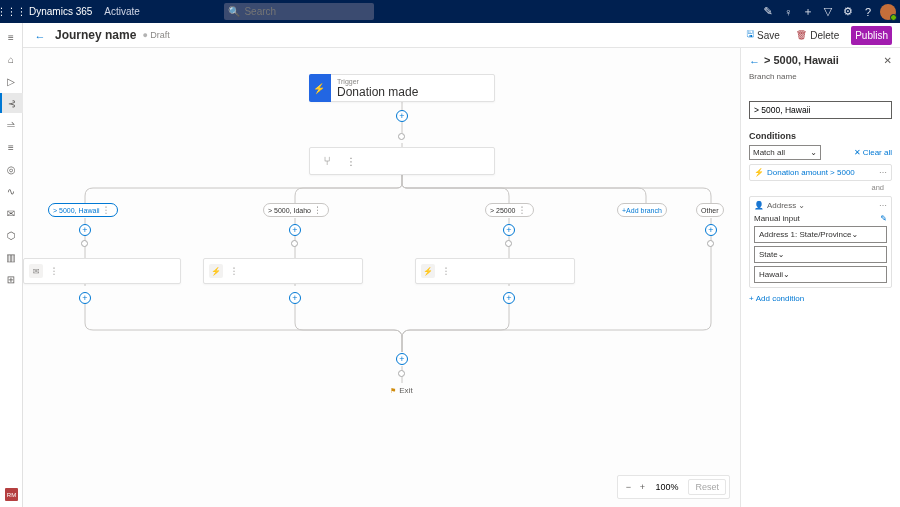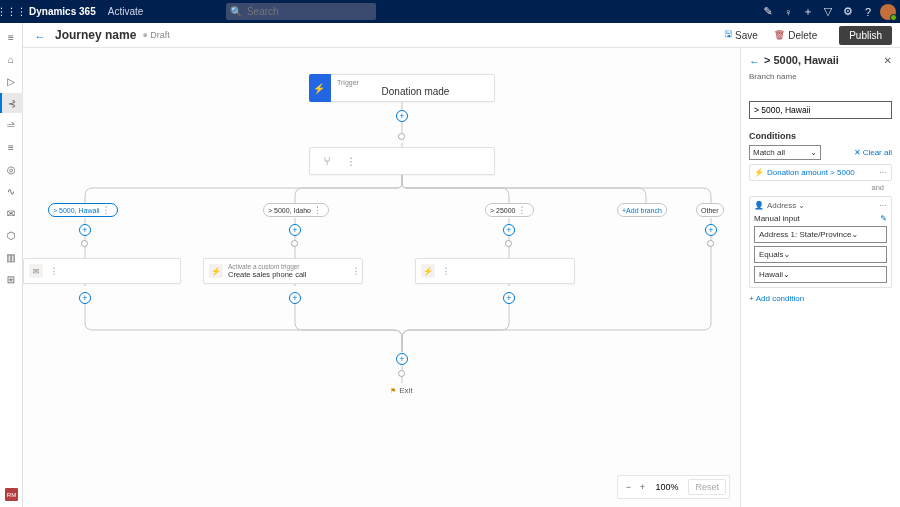--- a/index.html
+++ b/index.html
@@ -1,21 +1,21 @@
 <!DOCTYPE html>
 <html><head>
 <meta charset="utf-8">
 <style>
 * { box-sizing: border-box; margin: 0; padding: 0; font-family: "Segoe UI", Arial, sans-serif; }
 body { width: 900px; height: 507px; overflow: hidden; background: #fff; position: relative; }
 
 
 .topbar { height: 23px; background: #002050; display: flex; align-items: center; color: #fff; font-size: 10px; }
 .topbar .waffle { width: 23px; height: 23px; display: flex; align-items: center; justify-content: center; cursor: pointer; }
-.topbar .appname { font-weight: 700; padding: 0 6px; }
+.topbar .appname { font-weight: 400; padding: 0 6px; }
 .topbar .area { padding: 0 6px; color: #d0d6e6; }
 .topbar .searchbox { width: 150px; height: 17px; margin: 0 auto; background: #3b4b70; border-radius: 2px; display: flex; align-items: center; position: relative; }
 .topbar .searchbox .sicon { margin: 0 4px; font-size: 10px; color: #d0d6e6; }
 .topbar .searchbox input { background: transparent; border: 0; color: #d0d6e6; font-size: 10px; flex: 1; outline: 0; }
 .topbar .ricons { display: flex; align-items: center; gap: 0; margin-right: 4px; }
 .topbar .ricons .ri { width: 20px; height: 23px; display: flex; align-items: center; justify-content: center; cursor: pointer; font-size: 11px; color: #e3e7f0; }
 .topbar .avatar { width: 16px; height: 16px; border-radius: 50%; background: #c46e3a; margin-left: 2px; position: relative; }
 .topbar .avatar::after{ content:''; position:absolute; bottom:-1px; right:-1px; width:5px; height:5px; background:#6bb700; border-radius:50%; border:1px solid #002050; }
 
 
@@ -27,30 +27,30 @@
 
 .commandbar { position: absolute; top: 23px; left: 23px; right: 0; height: 25px; background: #fff; border-bottom: 1px solid #e5e5e5; display: flex; align-items: center; padding: 0 8px; font-size: 10px; }
 .commandbar .back { width: 18px; height: 18px; display: flex; align-items: center; justify-content: center; color: #0078d4; cursor: pointer; font-size: 11px; }
 .commandbar .title { font-size: 12px; font-weight: 600; margin-left: 6px; color: #323130; }
 .commandbar .draft { font-size: 9px; color: #8a8886; margin-left: 6px; }
 .commandbar .draft::before { content: '● '; color: #b3b3b3; }
 .commandbar .sp { flex: 1; }
 .commandbar .cmd { display: flex; align-items: center; padding: 3px 6px; margin-left: 4px; cursor: pointer; color: #323130; border-radius: 2px; }
 .commandbar .cmd .ci { font-size: 9px; margin-right: 3px; color: #0078d4; }
 .commandbar .cmd.del .ci { color: #a4262c; }
-.commandbar .publish { background: #404040; color: #fff; padding: 4px 10px; border-radius: 2px; cursor: pointer; font-size: 10px; margin-left: 16px; }
+.commandbar .publish { background: #a21caf; color: #fff; padding: 4px 4px; border-radius: 2px; cursor: pointer; font-size: 10px; margin-left: 6px; }
 
 
 .canvas { position: absolute; top: 48px; left: 23px; width: calc(100% - 23px - 160px); height: calc(100% - 48px); background: #fdfdfd; overflow: hidden; }
 
 .node { position: absolute; background: #fff; border: 1px solid #e1e1e1; border-radius: 2px; box-shadow: 0 1px 2px rgba(0,0,0,0.04); display: flex; align-items: center; }
 .node .nicon { width: 22px; height: 22px; margin: 0 6px; border-radius: 2px; display: flex; align-items: center; justify-content: center; font-size: 10px; color: #fff; flex-shrink: 0; }
 .node .ntext { flex: 1; padding: 3px 0; }
 .node .ntext .ntype { font-size: 7px; color: #8a8886; }
-.node .ntext .nlabel { font-size: 10px; color: #323130; text-align: center; }
+.node .ntext .nlabel { font-size: 12px; color: #323130; }
 .node .nmore { width: 14px; display: flex; align-items: center; justify-content: center; color: #8a8886; cursor: pointer; font-size: 10px; }
 
 .trigger { top: 26px; left: 286px; width: 186px; height: 28px; }
 .trigger .nicon { background: #2266e3; margin-left:-1px; margin-top:-1px; margin-bottom:-1px; height:28px; border-radius: 2px 0 0 2px; }
 .attribute { top: 99px; left: 286px; width: 186px; height: 28px; }
 .attribute .nicon { background: transparent; color: #8a8886; font-size:12px; }
 
 .pill { position: absolute; height: 14px; border: 1px solid #c8c6c4; border-radius: 8px; background: #fff; display: flex; align-items: center; padding: 0 4px; font-size: 7px; color: #323130; top: 155px; }
 .pill.sel { border-color: #0078d4; color: #0078d4; }
 .pill .pmore { font-size: 9px; color: #8a8886; padding: 0 2px; cursor: pointer; }
@@ -221,24 +221,20 @@
   <div class="dot" style="top:192px; left:482px;"></div>
   <div class="plus" style="top:176px; left:682px;">+</div>
   <div class="dot" style="top:192px; left:684px;"></div>
 
   <div class="action" style="left:0; width:158px;">
     <div class="aicon">✉</div>
     <div class="amore">⋮</div>
   </div>
   <div class="action" style="left:180px;">
     <div class="aicon">⚡</div>
-    <div class="atext">
-      <div class="atype">Activate a custom trigger</div>
-      <div class="alabel">Create sales phone call</div>
-    </div>
     <div class="amore">⋮</div>
   </div>
   <div class="action" style="left:392px;">
     <div class="aicon">⚡</div>
     <div class="amore">⋮</div>
   </div>
 
   <div class="plus" style="top:244px; left:56px;">+</div>
   <div class="plus" style="top:244px; left:266px;">+</div>
   <div class="plus" style="top:244px; left:480px;">+</div>
@@ -293,21 +289,21 @@
     </div>
     <div class="mi">
       <span>Manual input</span>
       <span class="miicon">✎</span>
     </div>
     <div class="dropdown">
       <span>Address 1: State/Province</span>
         <span>⌄</span>
     </div>
     <div class="dropdown">
-      <span>Equals</span>
+      <span>State</span>
         <span>⌄</span>
     </div>
     <div class="dropdown">
       <span>Hawaii</span>
         <span>⌄</span>
     </div>
   </div>
 
   <div class="addcond">
     <span>+</span>

